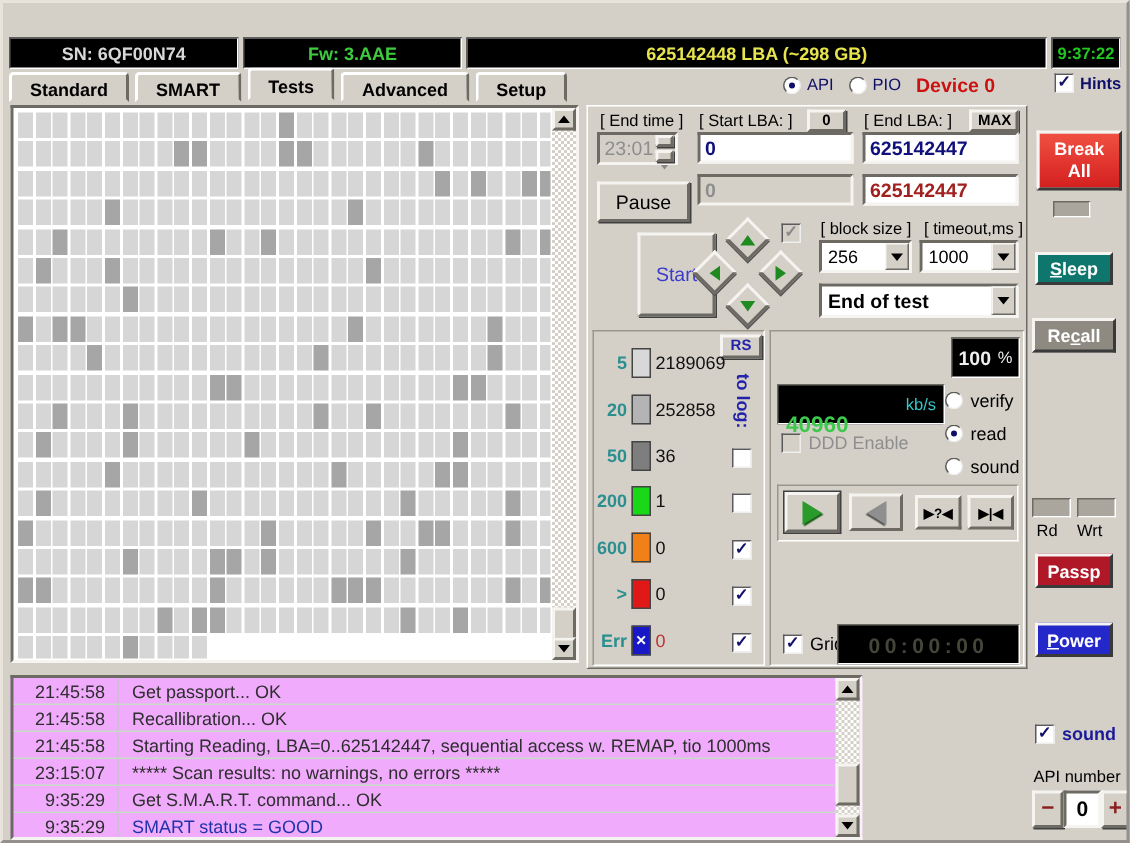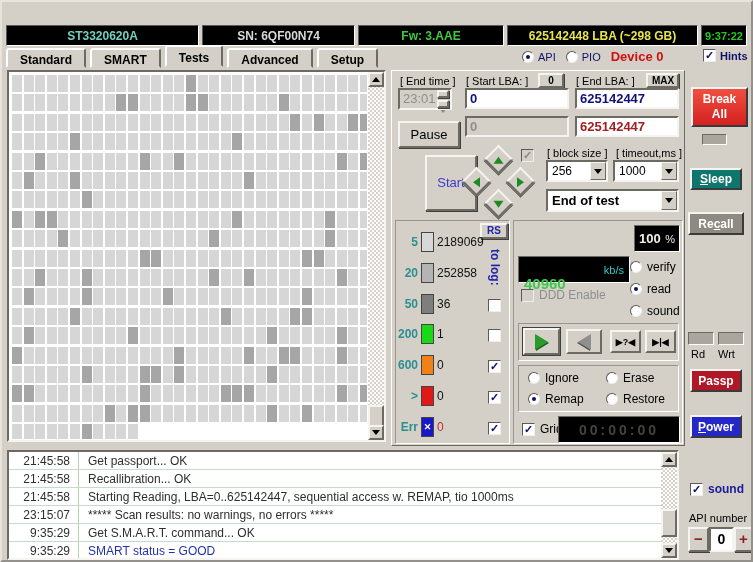--- a/index.html
+++ b/index.html
@@ -84,39 +84,38 @@
   .lcd .u { font-size:11px; margin-left:auto; }
   .pbtn { position:absolute; background:#d4d0c8; border:2px solid; border-color:#f6f4f0 #6d6a63 #6d6a63 #f6f4f0;
     display:flex; align-items:center; justify-content:center; font-size:9px; font-weight:bold; }
   .tri-play { border-top:8px solid transparent; border-bottom:8px solid transparent; border-left:13px solid #2a9a2a; filter:drop-shadow(1px 1px 0 #1a5a1a); }
   .tri-back { border-top:8px solid transparent; border-bottom:8px solid transparent; border-right:13px solid #8f8f8f; filter:drop-shadow(-1px 1px 0 #555); }
   
   .sidebtn { position:absolute; color:#fff; font-weight:bold; font-size:12px;
     border:2px solid; border-color:#f6f4f0 #3a3a3a #3a3a3a #f6f4f0; display:flex; align-items:center; justify-content:center; text-align:center; }
   .led { position:absolute; background:#aaa69e; border:1px solid; border-color:#6d6a63 #fff #fff #6d6a63; }
   
-  #log { position:absolute; left:5px; top:448px; width:672px; height:110px; background:#ffffff;
+  #log { position:absolute; left:5px; top:448px; width:568px; height:110px; background:#f0abfc;
     border:2px solid; border-color:#6d6a63 #f6f4f0 #f6f4f0 #6d6a63; }
   .log-row { position:relative; height:18px; border-bottom:1px solid #c6dcc6; display:flex; align-items:center; font-size:12px; color:#2e2e2e; }
   .log-time { flex:0 0 70px; text-align:right; padding-right:8px; border-right:1px solid #b8d0b8; height:100%; display:flex; align-items:center; justify-content:flex-end; }
   .log-msg { padding-left:9px; white-space:nowrap; }
   .log-row.hl .log-msg { color:#2233aa; }
   
   #sound-label { color:#1a1a9a; font-weight:bold; font-size:12px; }
   .stepbtn { position:absolute; width:21px; height:25px; color:#8b2020; font-weight:bold; font-size:15px; line-height:20px; }
   #hints-label, #device-label { font-weight:bold; }
 </style>
 </head>
 <body>
 
 <div id="win">
 
 
   <div id="infobar">
-    <div class="infocell" id="info-model">ST3320620A</div>
     <div class="infocell" id="info-sn">SN: 6QF00N74</div>
     <div class="infocell" id="info-fw">Fw: 3.AAE</div>
     <div class="infocell" id="info-lba">625142448 LBA (~298 GB)</div>
     <div class="infocell" id="info-clock">9:37:22</div>
   </div>
 
   <div id="tabbar">
     <div class="tab">Standard</div>
     <div class="tab">SMART</div>
     <div class="tab active">Tests</div>
@@ -853,38 +852,20 @@
         <div class="pbtn" style="left:4px; top:4px; width:37px; height:27px; outline:1px solid #404040;">
             <span class="tri-play"></span>
           </div>
         <div class="pbtn" style="left:47px; top:5px; width:36px; height:25px;">
             <span class="tri-back"></span>
           </div>
         <div class="pbtn" style="left:91px; top:6px; width:31px; height:23px;">▶?◀</div>
         <div class="pbtn" style="left:126px; top:6px; width:31px; height:23px;">▶|◀</div>
       </div>
 
-      <div class="subpanel" style="left:4px; top:144px; width:161px; height:47px;">
-        <div class="abs" style="left:9px; top:5px; display:flex; align-items:center; gap:5px;">
-          <span class="radio"></span>
-            <span style="font-size:12px;">Ignore</span>
-        </div>
-        <div class="abs" style="left:87px; top:5px; display:flex; align-items:center; gap:5px;">
-          <span class="radio"></span>
-            <span style="font-size:12px;">Erase</span>
-        </div>
-        <div class="abs" style="left:9px; top:26px; display:flex; align-items:center; gap:5px;">
-          <span class="radio sel"></span>
-            <span style="font-size:12px;">Remap</span>
-        </div>
-        <div class="abs" style="left:87px; top:26px; display:flex; align-items:center; gap:5px;">
-          <span class="radio"></span>
-            <span style="font-size:12px;">Restore</span>
-        </div>
-      </div>
 
       <div class="abs" style="left:8px; top:201px; display:flex; align-items:center; gap:5px;">
         <span class="check">✓</span>
           <span style="font-size:12px;">Grid</span>
       </div>
       <div class="lcd" style="left:44px; top:195px; width:122px; height:27px; justify-content:center;">
         <span style="color:#45453a; font-weight:bold; font-size:14px; letter-spacing:3px;">00:00:00</span>
       </div>
     </div>
   </div>

